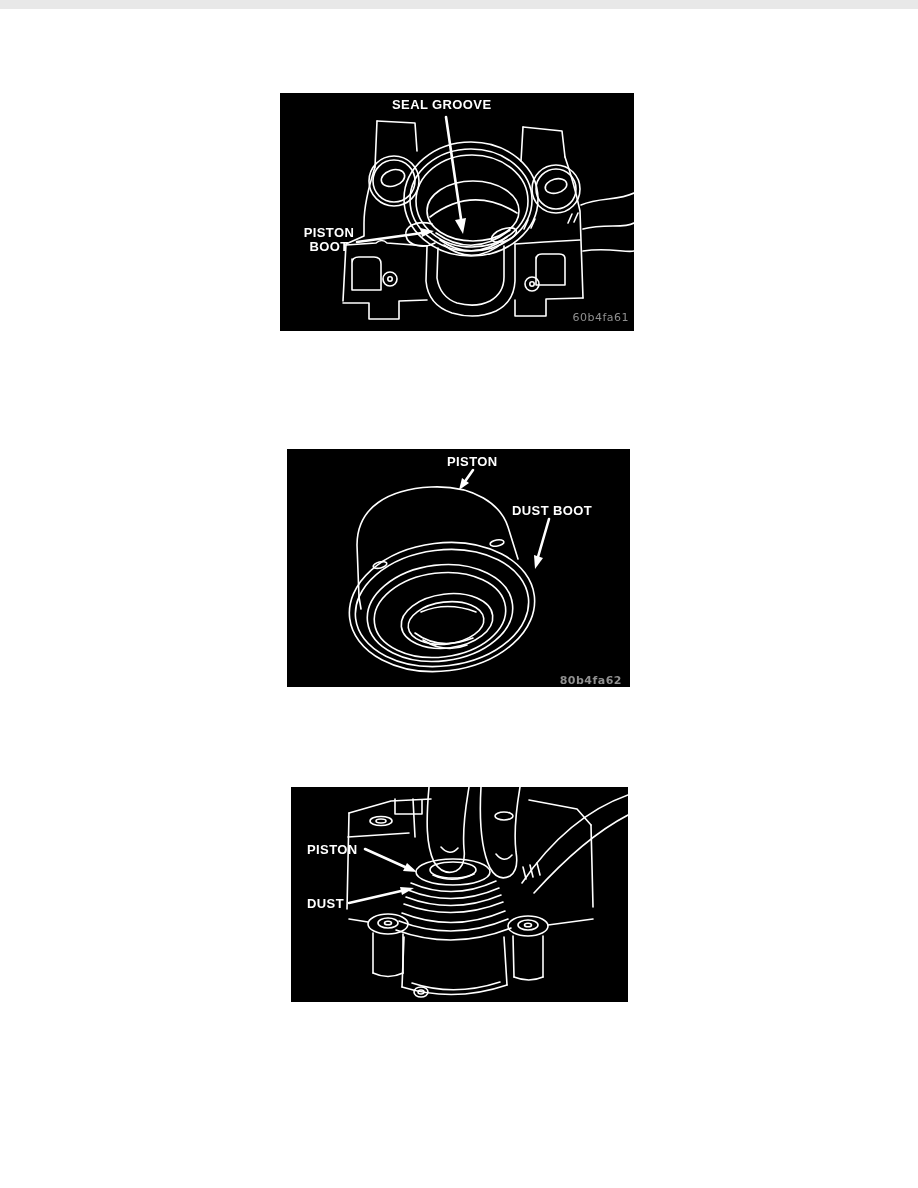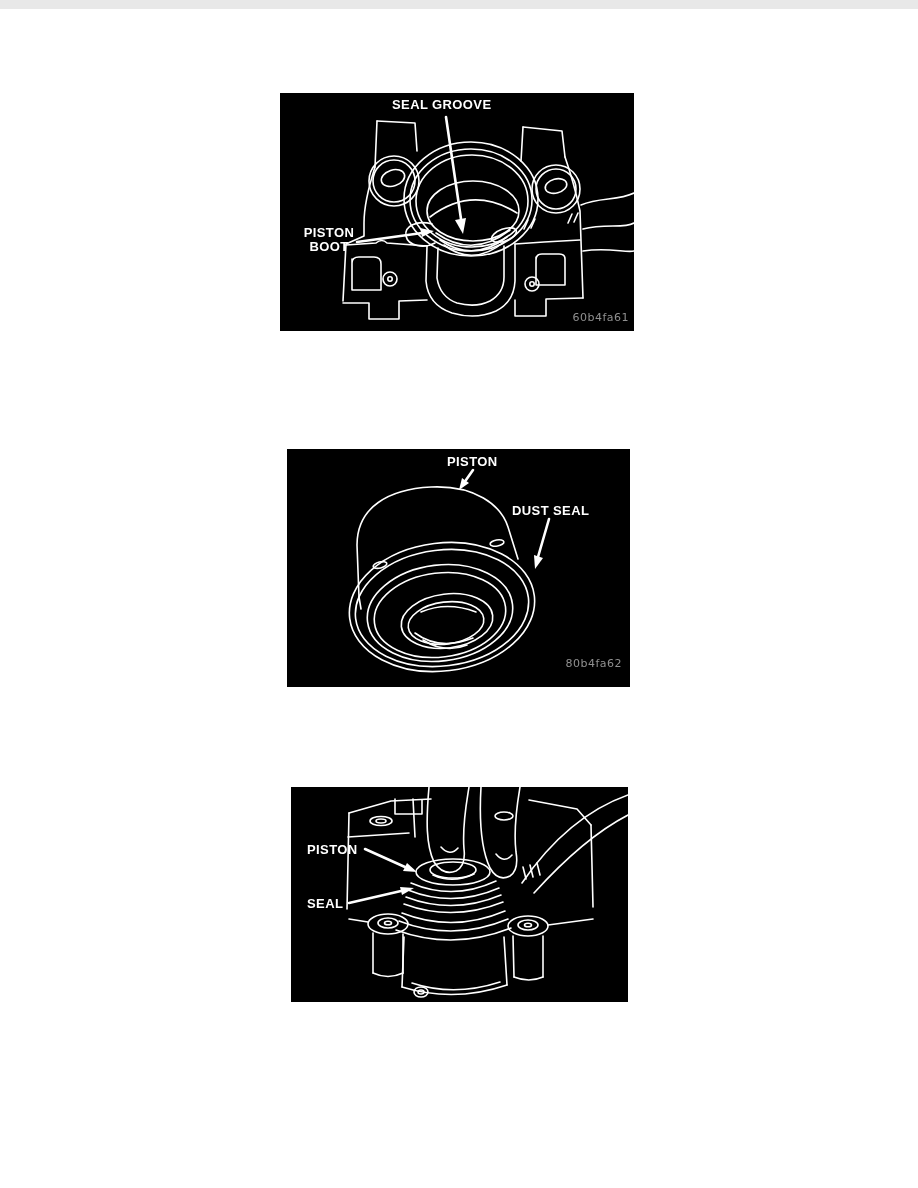--- a/index.html
+++ b/index.html
@@ -46,21 +46,21 @@
   #fig1{left:280px;top:84px;width:354px;height:238px;}
   #fig2{left:287px;top:440px;width:343px;height:238px;}
   #fig3{left:291px;top:778px;width:337px;height:215px;}
 
   #fig1 .lbl-seal-groove{left:112px;top:4px;}
   #fig1 .lbl-piston-seal{left:20px;top:133px;width:58px;}
   #fig1 .ref-code{right:5px;bottom:7px;}
 
   #fig2 .lbl-piston{left:160px;top:5px;}
   #fig2 .lbl-dust-boot{left:225px;top:54px;}
-  #fig2 .ref-code{right:8px;bottom:17px;}
+  #fig2 .ref-code{right:8px;bottom:0;font-weight:bold;}
 
   #fig3 .lbl-piston{left:16px;top:55px;}
   #fig3 .lbl-boot{left:16px;top:109px;}
 
   .art{stroke:var(--line-art);fill:none;stroke-width:1.6;stroke-linecap:round;stroke-linejoin:round;}
   .arrow-line{stroke:var(--line-art);stroke-width:2.6;stroke-linecap:round;}
   .arrow-head{fill:var(--line-art);stroke:none;}
 </style>
 </head>
 <body>
@@ -162,21 +162,21 @@
       <g>
         <line class="arrow-line" x1="186" y1="21" x2="179" y2="31"></line>
         <polygon class="arrow-head" points="172,41 175,29 182,34"></polygon>
       </g>
       <g>
         <line class="arrow-line" x1="262" y1="70" x2="251" y2="108"></line>
         <polygon class="arrow-head" points="248,120 247,106 256,109"></polygon>
       </g>
     </svg>
     <div class="fig-label lbl-piston">PISTON</div>
-    <div class="fig-label lbl-dust-boot">DUST SEAL</div>
+    <div class="fig-label lbl-dust-boot">DUST BOOT</div>
     <div class="ref-code">80b4fa62</div>
   </div>
 
   <div class="figure" id="fig3">
     <svg viewBox="0 0 337 215" aria-hidden="true">
       <g class="art">
 
         <path d="M58,26 L100,14 L140,12"></path>
         <path d="M58,26 L56,122"></path>
         <path d="M104,12 L104,27 L131,27 L131,13"></path>
@@ -235,16 +235,16 @@
       <g>
         <line class="arrow-line" x1="74" y1="62" x2="114" y2="80"></line>
         <polygon class="arrow-head" points="126,85 112,84 116,76"></polygon>
       </g>
       <g>
         <line class="arrow-line" x1="58" y1="116" x2="110" y2="104"></line>
         <polygon class="arrow-head" points="123,101 111,108 109,100"></polygon>
       </g>
     </svg>
     <div class="fig-label lbl-piston">PISTON</div>
-    <div class="fig-label lbl-boot">SEAL</div>
+    <div class="fig-label lbl-boot">DUST</div>
   </div>
 
 </div>
 
 </body></html>

